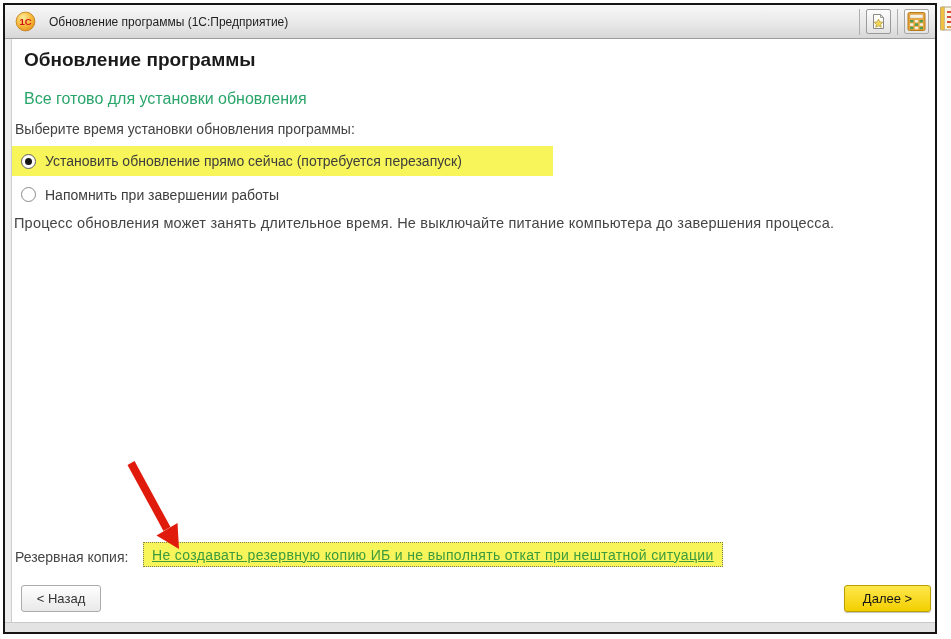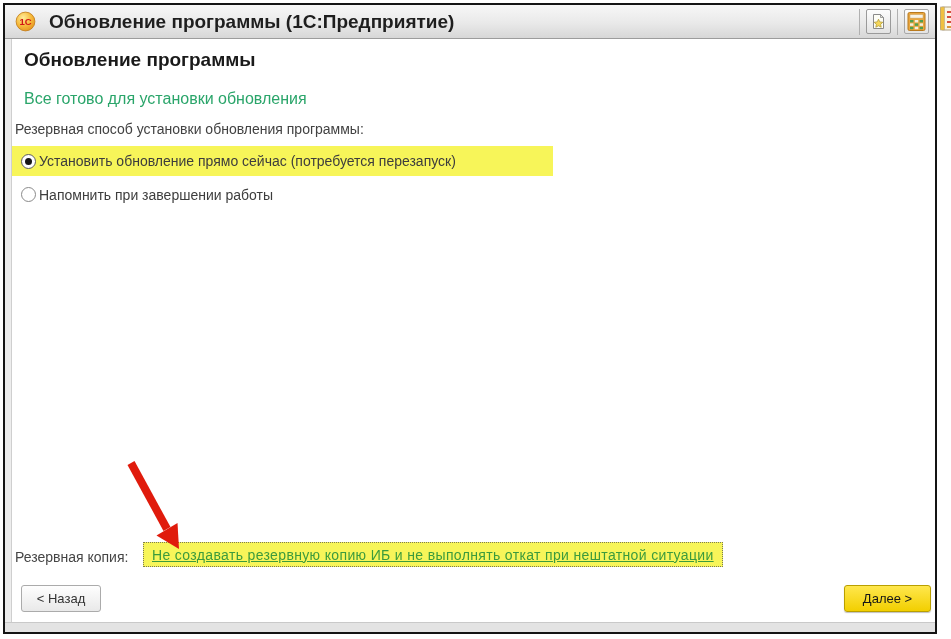--- a/index.html
+++ b/index.html
@@ -14,21 +14,21 @@
     border:2px solid #141414; background:#fff;
     display:flex; flex-direction:column;
   }
   .titlebar {
     height:34px; flex:0 0 34px;
     background:linear-gradient(#f7f7f7, #e9e9e9 55%, #d7d7d7);
     border-bottom:1px solid #9c9c9c;
     display:flex; align-items:center; padding:0 6px 0 10px;
   }
   .app-icon { width:21px; height:21px; margin-right:13px; flex:0 0 auto; }
-  .window-title { font-size:19px; color:#1e1e1e; white-space:nowrap; flex:1 1 auto; overflow:hidden;font-weight:bold; }
+  .window-title { font-size:12px; color:#1e1e1e; white-space:nowrap; flex:1 1 auto; overflow:hidden; }
   .tb-sep { width:1px; height:26px; background:#b0b0b0; margin:0 6px; flex:0 0 auto; }
   .tb-btn {
     width:25px; height:25px; flex:0 0 auto; display:flex; align-items:center; justify-content:center;
     border:1px solid #9a9a9a; border-radius:2px;
     background:linear-gradient(#fdfdfd,#e3e3e3); cursor:pointer;
   }
   .tb-btn.calc { border-color:#a8a8a8; }
 
   
   .main { flex:1 1 auto; position:relative; background:#fff; }
@@ -37,21 +37,21 @@
     background:#ededed; border-right:1px solid #cfcfcf;
   }
   .bottom-strip { flex:0 0 10px; background:#e3e3e3; border-top:1px solid #c9c9c9; }
 
   .page-title { position:absolute; left:19px; top:10px; font-size:19px; font-weight:bold; color:#1a1a1a; }
   .status-heading { position:absolute; left:19px; top:51px; font-size:16px; color:#2aa56a; }
   .choose-label { position:absolute; left:10px; top:82px; font-size:14px; color:#424242; }
 
   .option-row {
     position:absolute; left:7px; height:30px;
-    display:flex; align-items:center; gap:3px; padding:8px 9px; cursor:pointer;
+    display:flex; align-items:center; gap:9px; padding:8px 9px; cursor:pointer;
     font-size:14px; color:#3d3d3d; white-space:nowrap;
   }
   .option-row.highlight { top:107px; width:541px; background:#f7f559; }
   .option-row.plain { top:142px; height:27px; }
   .radio {
     width:15px; height:15px; border-radius:50%; background:#fff;
     border:1px solid #5d5d5d; position:relative; flex:0 0 auto;
   }
   .radio.unchecked { border-color:#8a8a8a; }
   .radio.checked::after {
@@ -136,32 +136,33 @@
               <rect x="7.8" y="14.8" width="3.4" height="2.4" fill="#f3efe2"></rect>
               <rect x="12.6" y="14.8" width="3.4" height="2.4" fill="#4f9e4f"></rect>
           </g>
         </svg>
       </span>
     </div>
 
     <div class="main">
       <div class="page-title">Обновление программы</div>
       <div class="status-heading">Все готово для установки обновления</div>
-      <div class="choose-label">Резервная способ установки обновления программы:</div>
+      <div class="choose-label">Выберите время установки обновления программы:</div>
 
       <div class="option-row highlight">
         <span class="radio checked"></span>
         <span>Установить обновление прямо сейчас (потребуется перезапуск)</span>
       </div>
 
       <div class="option-row plain">
         <span class="radio unchecked"></span>
         <span>Напомнить при завершении работы</span>
       </div>
 
+      <div class="warning-text">Процесс обновления может занять длительное время. Не выключайте питание компьютера до завершения процесса.</div>
 
       <div class="backup-label">Резервная копия:</div>
       <div class="backup-link-box">
         <span class="backup-link">Не создавать резервную копию ИБ и не выполнять откат при нештатной ситуации</span>
       </div>
 
       <button class="btn back">&lt; Назад</button>
       <button class="btn next">Далее &gt;</button>
     </div>
 

